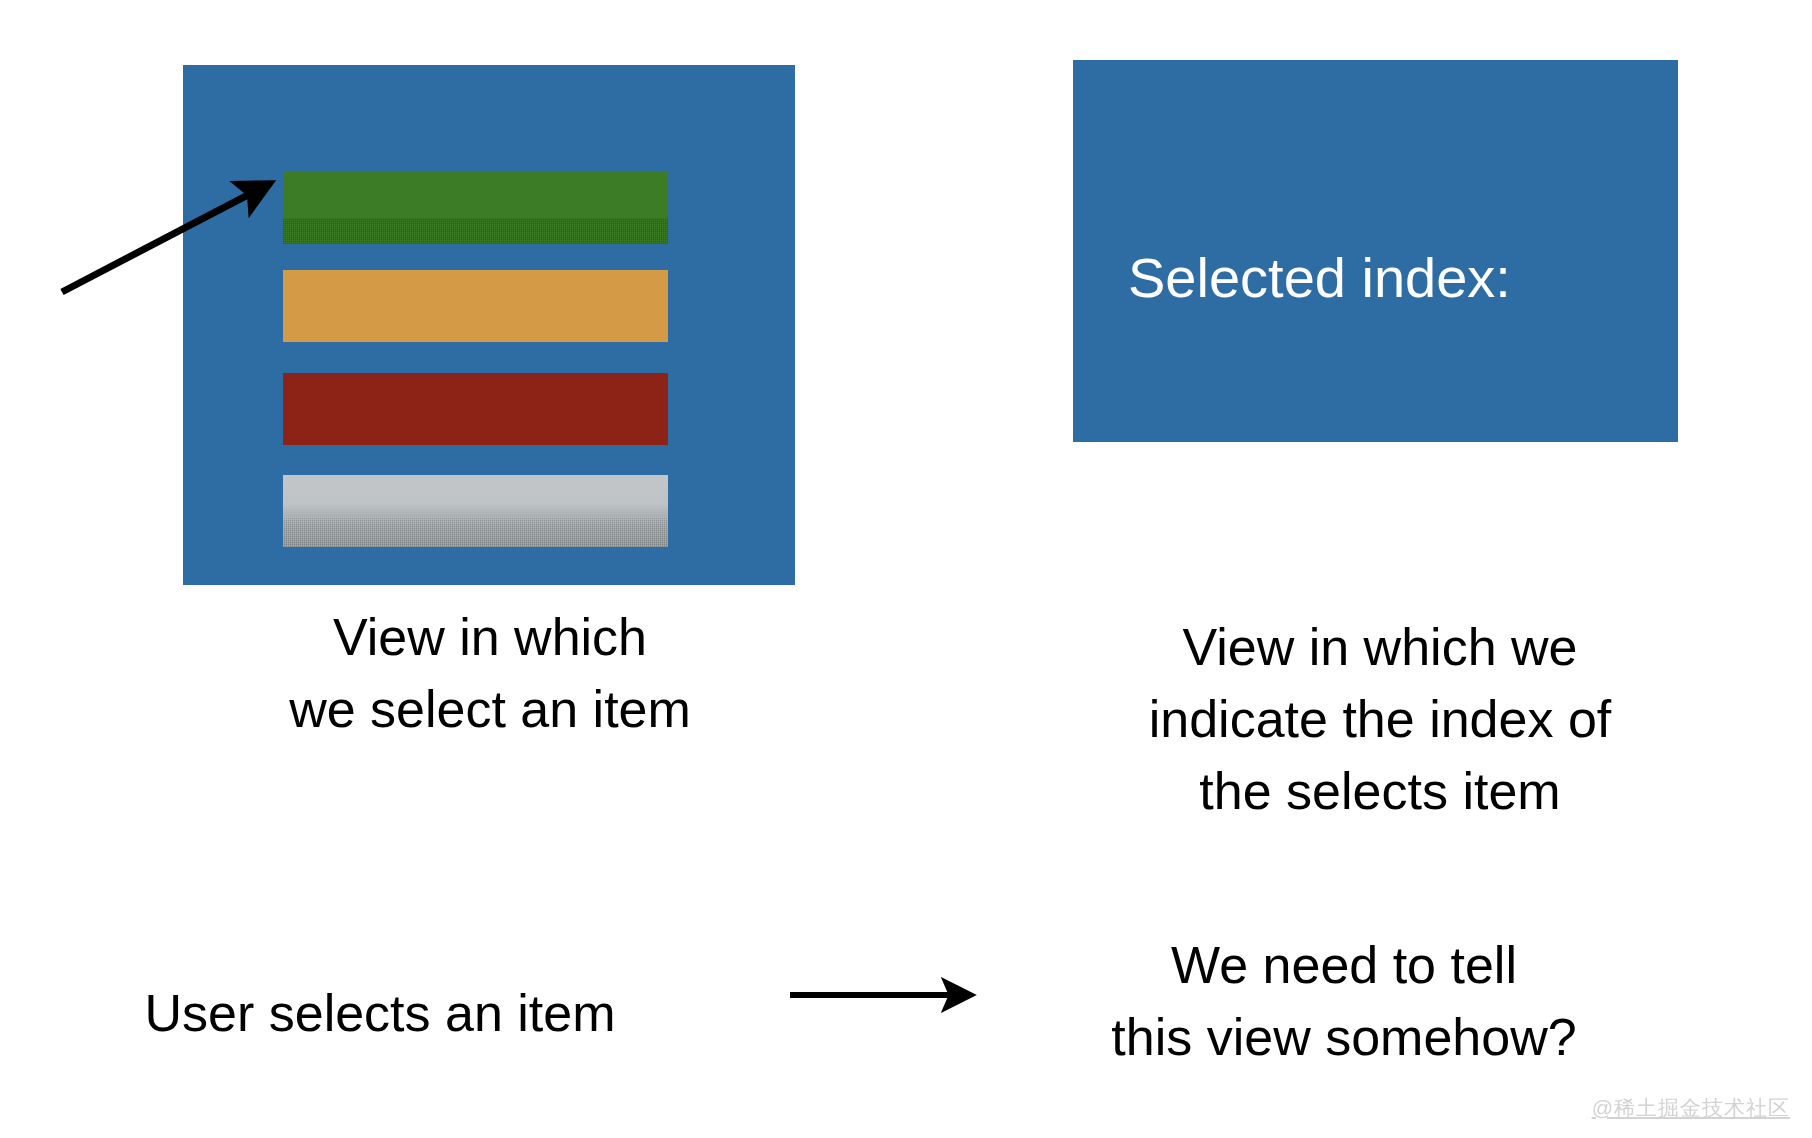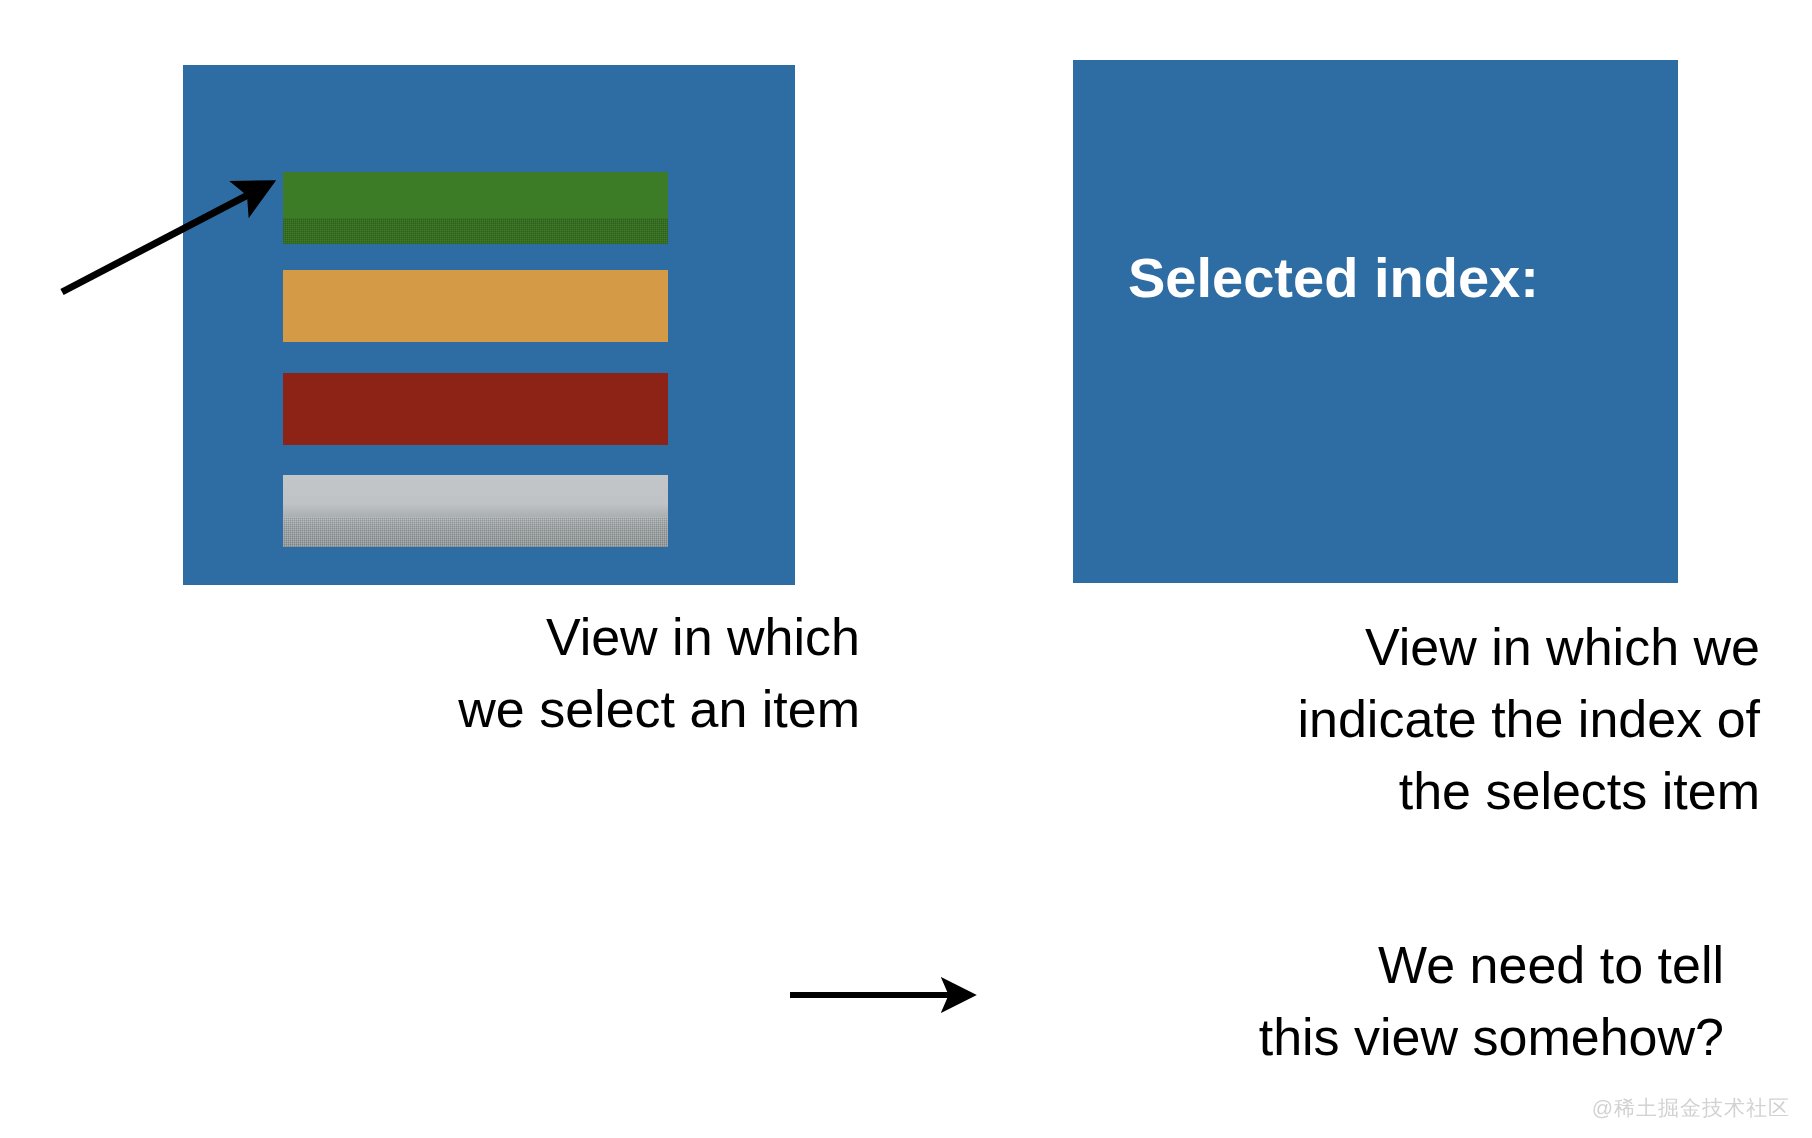--- a/index.html
+++ b/index.html
@@ -27,22 +27,21 @@
   #list-panel {
     left: 183px;
     top: 65px;
     width: 612px;
     height: 520px;
   }
   #index-panel {
     left: 1073px;
     top: 60px;
     width: 605px;
-    height: 523px;
-    font-weight: bold;
+    height: 382px;
   }
 
   
   .list-row {
     position: absolute;
     left: 100px;
     width: 385px;
     height: 72px;
   }
   .row-green  { top: 107px; background: #3D7C26; }
@@ -81,21 +80,21 @@
     line-height: 1.0;
     white-space: nowrap;
   }
 
   
   .caption {
     position: absolute;
     color: #000000;
     font-size: 52px;
     line-height: 1.38;
-    text-align: right;
+    text-align: center;
     white-space: pre-line;
   }
   #left-caption {
     left: 120px;
     top: 602px;
     width: 740px;
   }
   #right-caption {
     left: 1000px;
     top: 612px;
@@ -123,20 +122,21 @@
 
   
   #watermark {
     position: absolute;
     right: 22px;
     bottom: 16px;
     color: #D2D2D2;
     font-size: 21px;
     letter-spacing: 1px;
     white-space: nowrap;
+    text-decoration: underline;
   }
 </style>
 </head>
 <body>
 
 <div class="canvas">
 
   <div class="panel" id="list-panel">
     <div class="list-row row-green"></div>
     <div class="list-row row-orange"></div>
@@ -157,20 +157,21 @@
 we select an item</div>
 
   <div class="panel" id="index-panel">
     <div id="index-panel-label">Selected index:</div>
   </div>
 
   <div class="caption" id="right-caption">View in which we
 indicate the index of
 the selects item</div>
 
+  <div class="caption" id="bottom-left-caption">User selects an item</div>
 
   <svg class="arrow-svg" id="flow-arrow" width="200" height="30">
     <defs>
       <marker id="head-flow" markerWidth="6" markerHeight="6" refX="4.2" refY="3" orient="auto">
         <path d="M0,0 L6,3 L0,6 L1.3,3 Z" fill="#000000"></path>
       </marker>
     </defs>
     <line x1="0" y1="15" x2="176" y2="15" stroke="#000000" stroke-width="6" marker-end="url(#head-flow)"></line>
   </svg>
 

